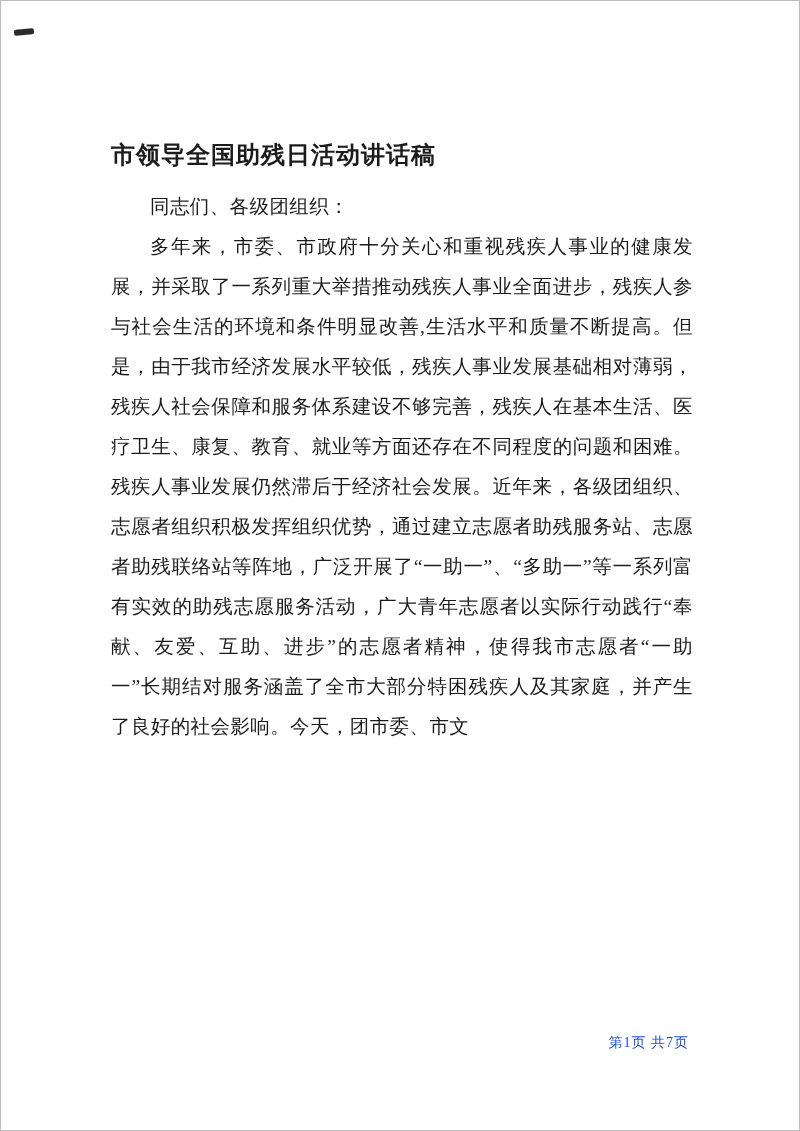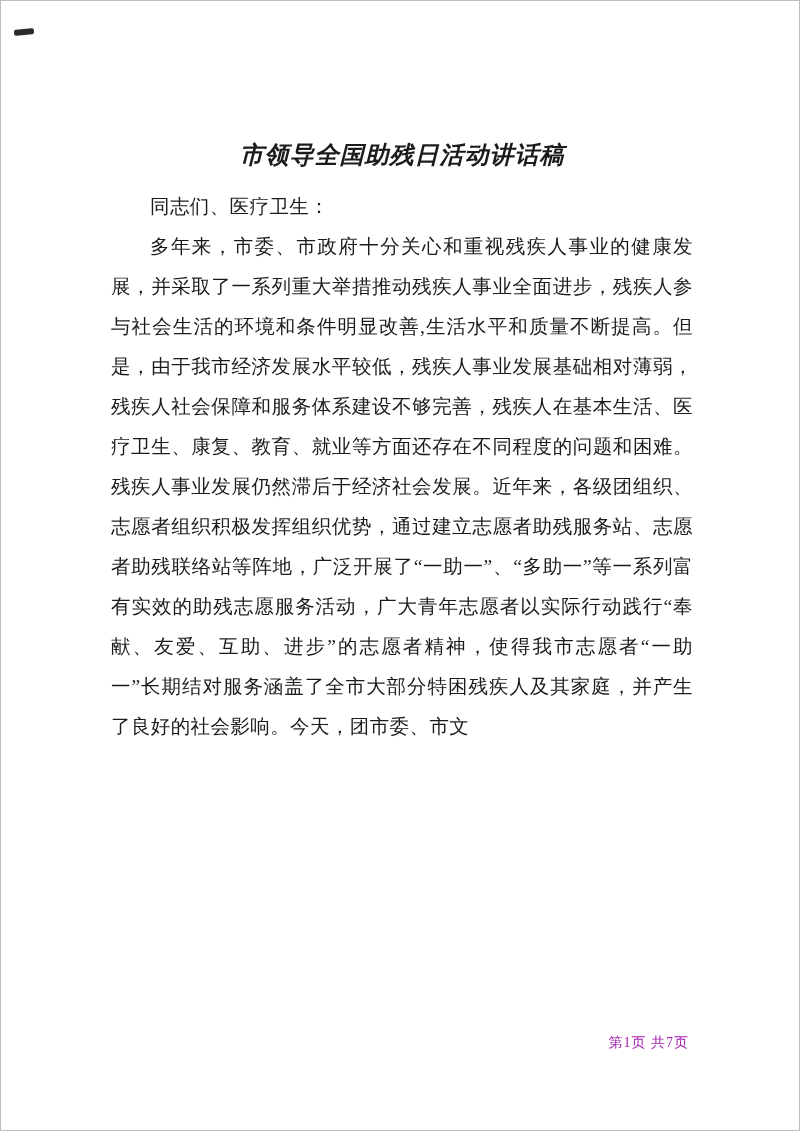--- a/index.html
+++ b/index.html
@@ -26,49 +26,47 @@
     width: 20px;
     height: 6px;
     background: #2a2a2a;
     border-radius: 2px;
     transform: rotate(-6deg);
   }
   .doc-title {
     margin: 0 0 16px 0;
     font-size: 24px;
     font-weight: bold;
-    text-align: center;
     letter-spacing: 1px;
     line-height: 1.35;
-    font-style: italic;
   }
   .para {
     margin: 0;
     font-size: 19.5px;
     line-height: 40px;
     letter-spacing: 0.4px;
     text-align: justify;
     text-indent: 2em;
   }
   .page-footer {
     position: absolute;
     right: 110px;
     bottom: 78px;
     font-size: 14px;
     letter-spacing: 1px;
-    color: #a21caf;
+    color: #1d4ed8;
   }
 </style>
 </head>
 <body>
 
 <div class="page">
   <div class="ink-mark"></div>
 
   <h1 class="doc-title">市领导全国助残日活动讲话稿</h1>
 
-  <p class="para">同志们、医疗卫生：</p>
+  <p class="para">同志们、各级团组织：</p>
 
 
   <p class="para">多年来，市委、市政府十分关心和重视残疾人事业的健康发展，并采取了一系列重大举措推动残疾人事业全面进步，残疾人参与社会生活的环境和条件明显改善,生活水平和质量不断提高。但是，由于我市经济发展水平较低，残疾人事业发展基础相对薄弱，残疾人社会保障和服务体系建设不够完善，残疾人在基本生活、医疗卫生、康复、教育、就业等方面还存在不同程度的问题和困难。残疾人事业发展仍然滞后于经济社会发展。近年来，各级团组织、志愿者组织积极发挥组织优势，通过建立志愿者助残服务站、志愿者助残联络站等阵地，广泛开展了“一助一”、“多助一”等一系列富有实效的助残志愿服务活动，广大青年志愿者以实际行动践行“奉献、友爱、互助、进步”的志愿者精神，使得我市志愿者“一助一”长期结对服务涵盖了全市大部分特困残疾人及其家庭，并产生了良好的社会影响。今天，团市委、市文</p>
 
   <div class="page-footer">第1页 共7页</div>
 </div>
 
 </body></html>

